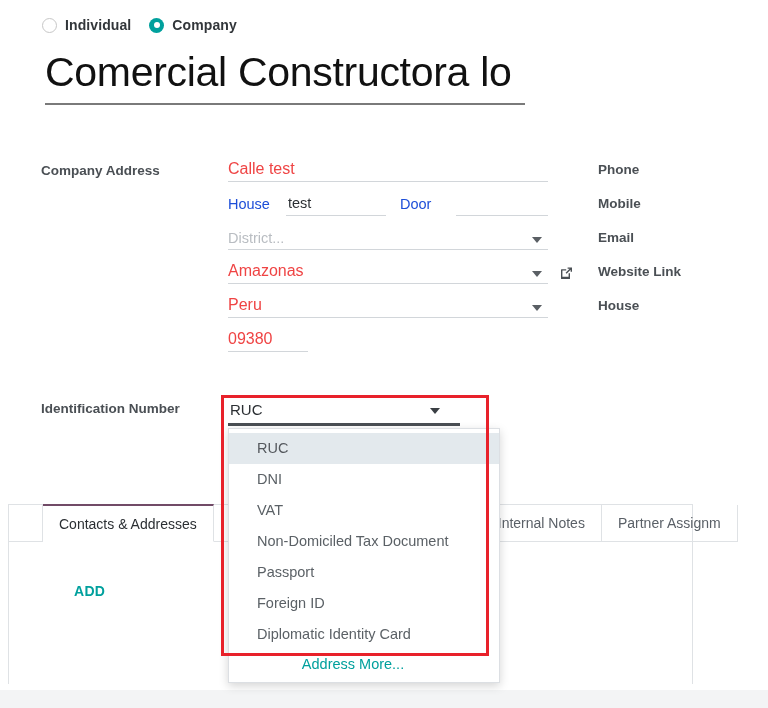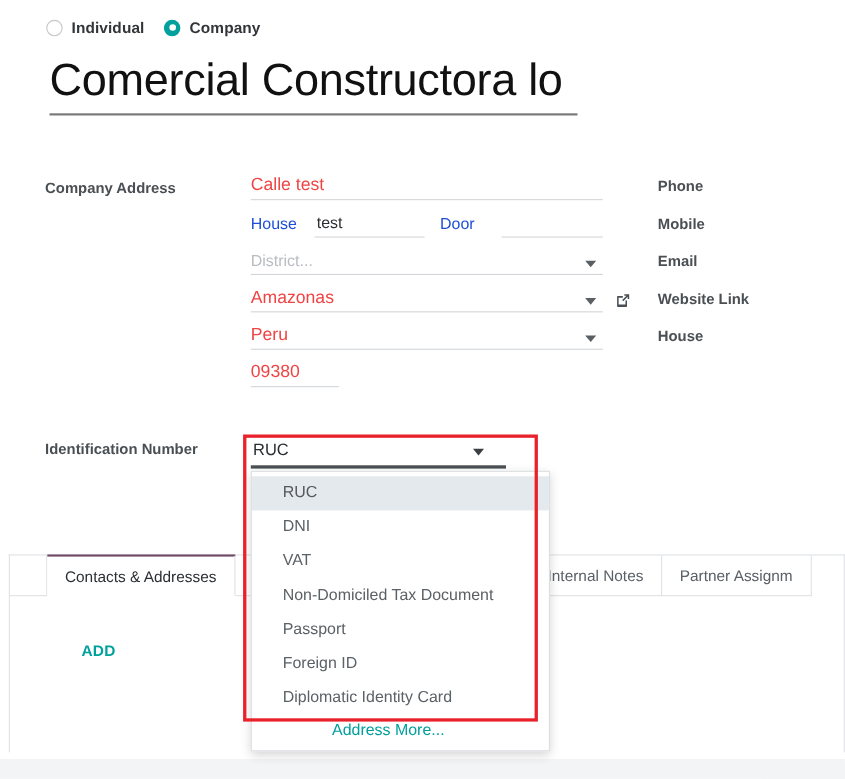--- a/index.html
+++ b/index.html
@@ -222,21 +222,21 @@
     border-left: 5px solid transparent;
     border-right: 5px solid transparent;
     border-top: 6px solid #3a3f44;
   }
 
   
   .notebook {
     position: absolute;
     left: 8px;
     top: 504px;
-    width: 760px;
+    width: 685px;
     height: 180px;
     border: 1px solid #dfe2e5;
     border-bottom: none;
     box-sizing: border-box;
     background: #ffffff;
   }
   .tabbar {
     position: absolute;
     left: 0;
     top: 0;

